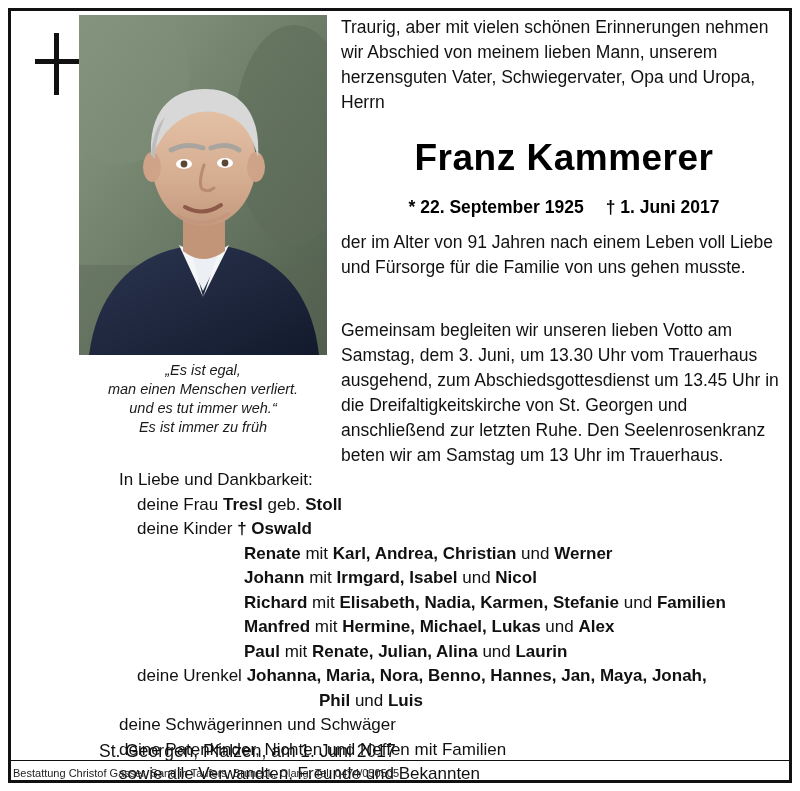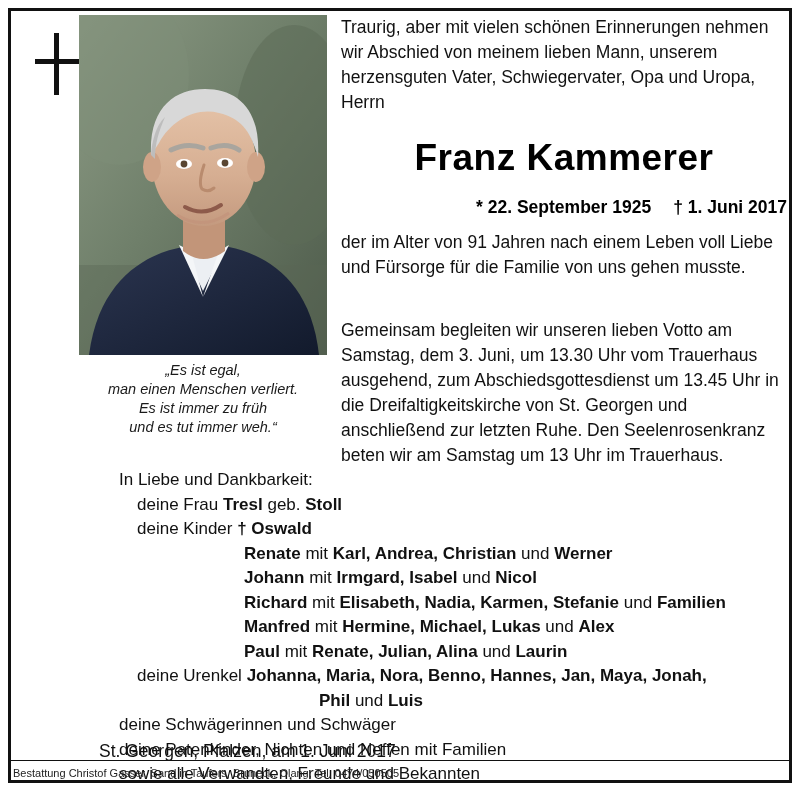--- a/index.html
+++ b/index.html
@@ -100,21 +100,21 @@
   }
   .name {
     text-align: center;
     font-weight: bold;
     font-size: 37px;
     letter-spacing: 0.5px;
     margin-top: 22px;
     color: #000;
   }
   .dates {
-    text-align: right;
+    text-align: center;
     font-weight: bold;
     font-size: 17.5px;
     margin-top: 18px;
     color: #000;
   }
   .dates .gap { display: inline-block; width: 22px; }
   .para {
     font-size: 17.5px;
     line-height: 25px;
     color: #111;
@@ -229,22 +229,22 @@
 
         <path d="M106 192 q18 10 36 -2" stroke="#8d5a4a" stroke-width="4" fill="none" stroke-linecap="round"></path>
 
         <path d="M98 200 q26 16 52 -2" stroke="#c1917a" stroke-width="3" fill="none" opacity="0.6"></path>
       </svg>
     </div>
 
     <div class="quote">
       <div>„Es ist egal,</div>
       <div>man einen Menschen verliert.</div>
+      <div>und es tut immer weh.“</div>
       <div>Es ist immer zu früh</div>
-      <div>und es tut immer weh.“</div>
     </div>
 
     <div class="right-col">
       <div class="intro">Traurig, aber mit vielen schönen Erinnerungen nehmen wir Abschied von meinem lieben Mann, unserem herzensguten Vater, Schwiegervater, Opa und Uropa, Herrn</div>
       <div class="name">Franz Kammerer</div>
       <div class="dates">
         <span>* 22. September 1925</span><span class="gap"></span><span>† 1. Juni 2017</span>
       </div>
       <div class="para">der im Alter von 91 Jahren nach einem Leben voll Liebe und Fürsorge für die Familie von uns gehen musste.</div>
       <div class="para second">Gemeinsam begleiten wir unseren lieben Votto am Samstag, dem 3. Juni, um 13.30 Uhr vom Trauerhaus ausgehend, zum Abschiedsgottesdienst um 13.45 Uhr in die Dreifaltigkeitskirche von St. Georgen und anschließend zur letzten Ruhe. Den Seelenrosenkranz beten wir am Samstag um 13 Uhr im Trauerhaus.</div>

